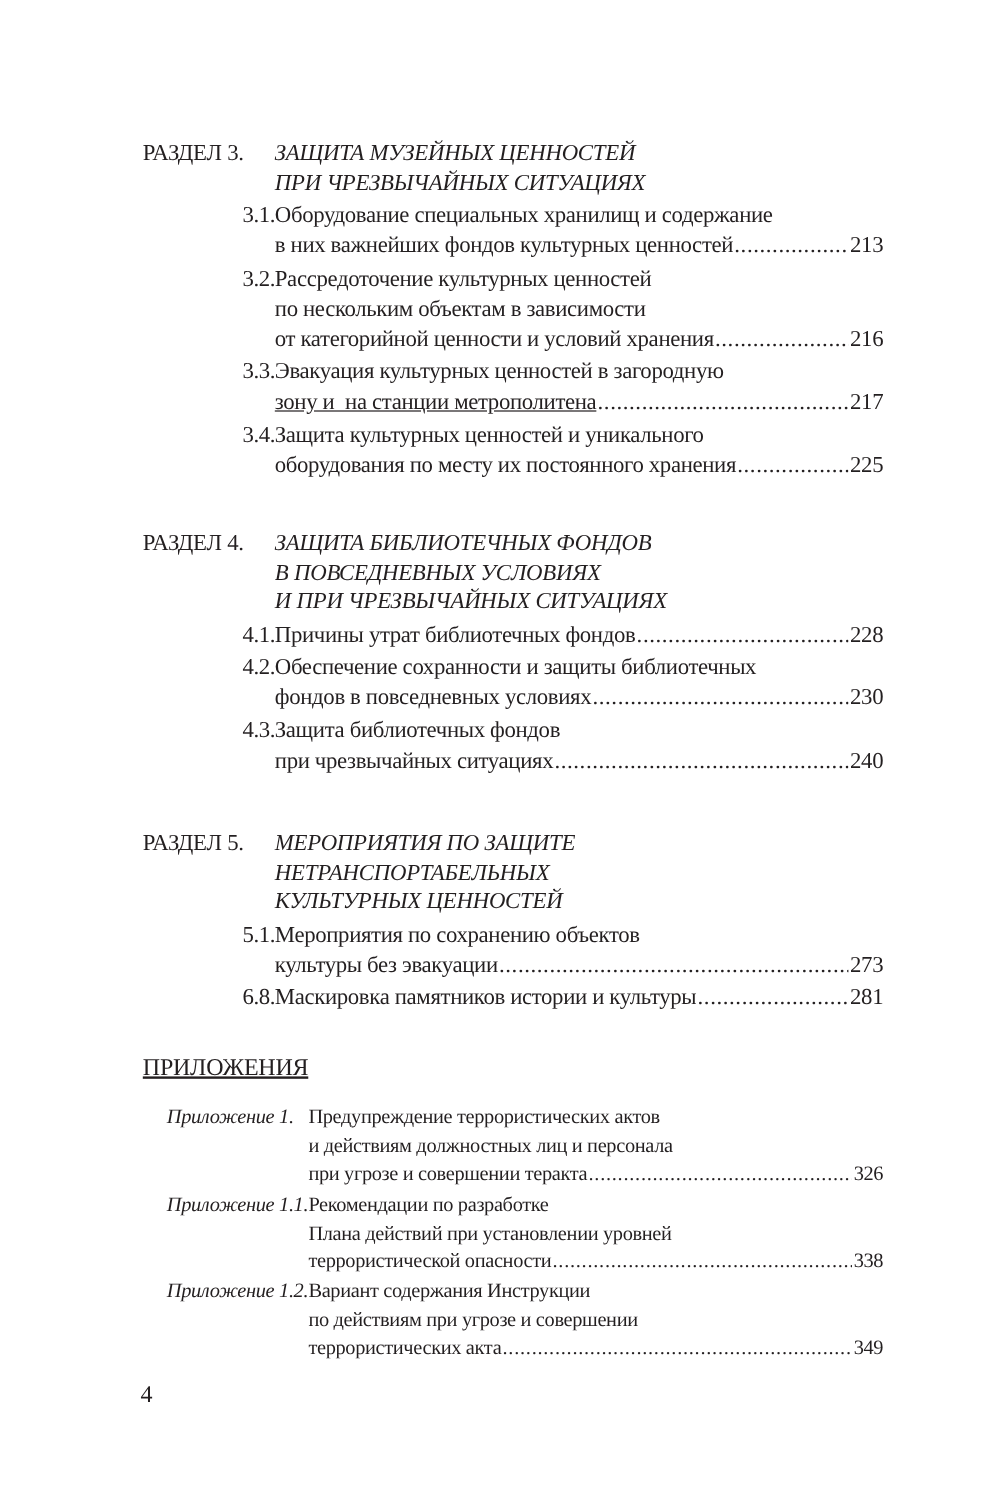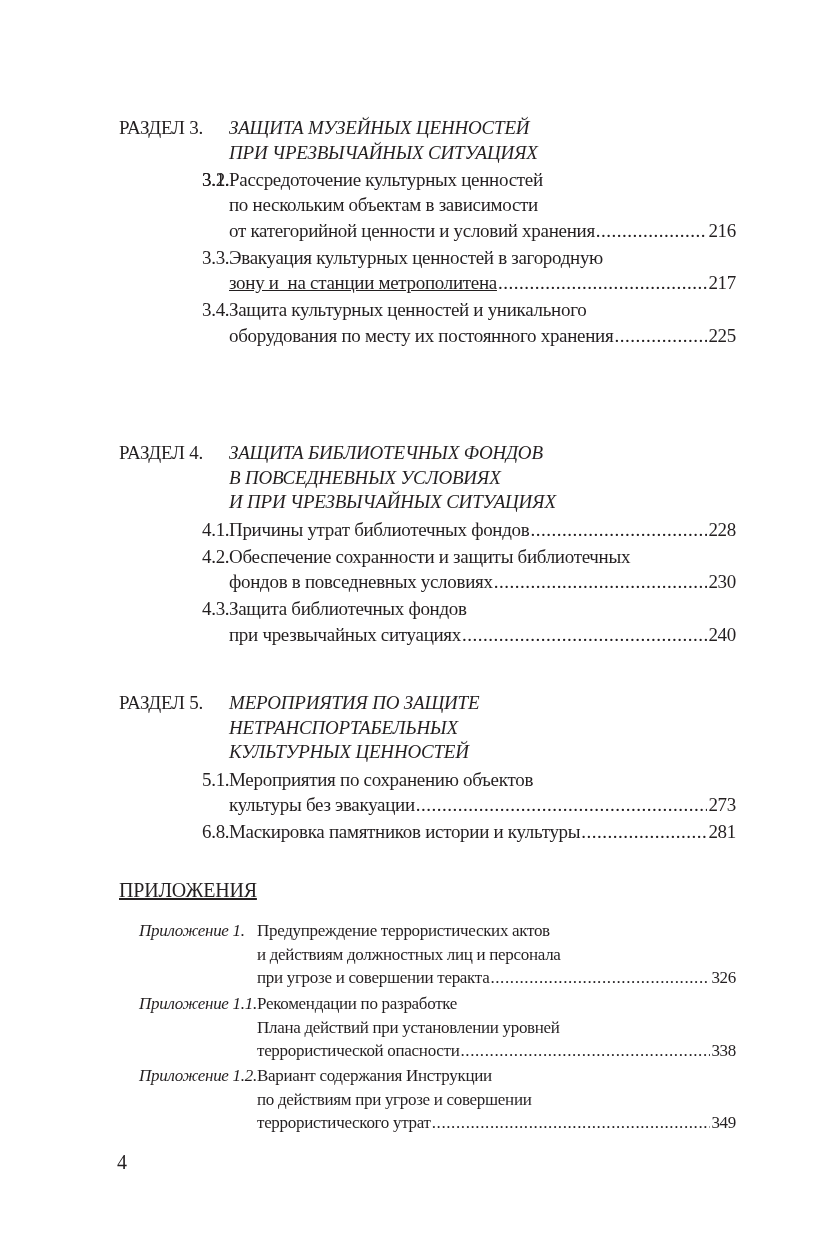--- a/index.html
+++ b/index.html
@@ -36,20 +36,28 @@
 <div class="page">
 
   <div class="section" style="top:116px;">
     <div class="sec-head">
       <span class="sec-label">РАЗДЕЛ 3.</span>
       <div class="sec-title">ЗАЩИТА МУЗЕЙНЫХ ЦЕННОСТЕЙ
 ПРИ ЧРЕЗВЫЧАЙНЫХ СИТУАЦИЯХ</div>
     </div>
     <div class="entry">
       <span class="entry-num">3.1.</span>
+      <div class="entry-body">
+        <span class="line">Оборудование специальных хранилищ и содержание</span>
+        <div class="line-last">
+            <span class="txt">в них важнейших фондов культурных ценностей</span>
+            <span class="dots"></span>
+            <span class="pg">213</span>
+          </div>
+      </div>
     </div>
     <div class="entry">
       <span class="entry-num">3.2.</span>
       <div class="entry-body">
         <span class="line">Рассредоточение культурных ценностей</span>
         <span class="line">по нескольким объектам в зависимости</span>
         <div class="line-last">
             <span class="txt">от категорийной ценности и условий хранения</span>
             <span class="dots"></span>
             <span class="pg">216</span>
@@ -178,21 +186,21 @@
         </div>
     </div>
   </div>
 
   <div class="app-entry" style="top:1064px;">
     <span class="app-label">Приложение 1.2.</span>
     <div class="app-body">
       <span class="line">Вариант содержания Инструкции</span>
       <span class="line">по действиям при угрозе и совершении</span>
       <div class="line-last">
-          <span class="txt">террористического утрат</span>
+          <span class="txt">террористических акта</span>
           <span class="dots"></span>
           <span class="pg">349</span>
         </div>
     </div>
   </div>
 
   <div class="page-number">4</div>
 </div>
 
 </body></html>

